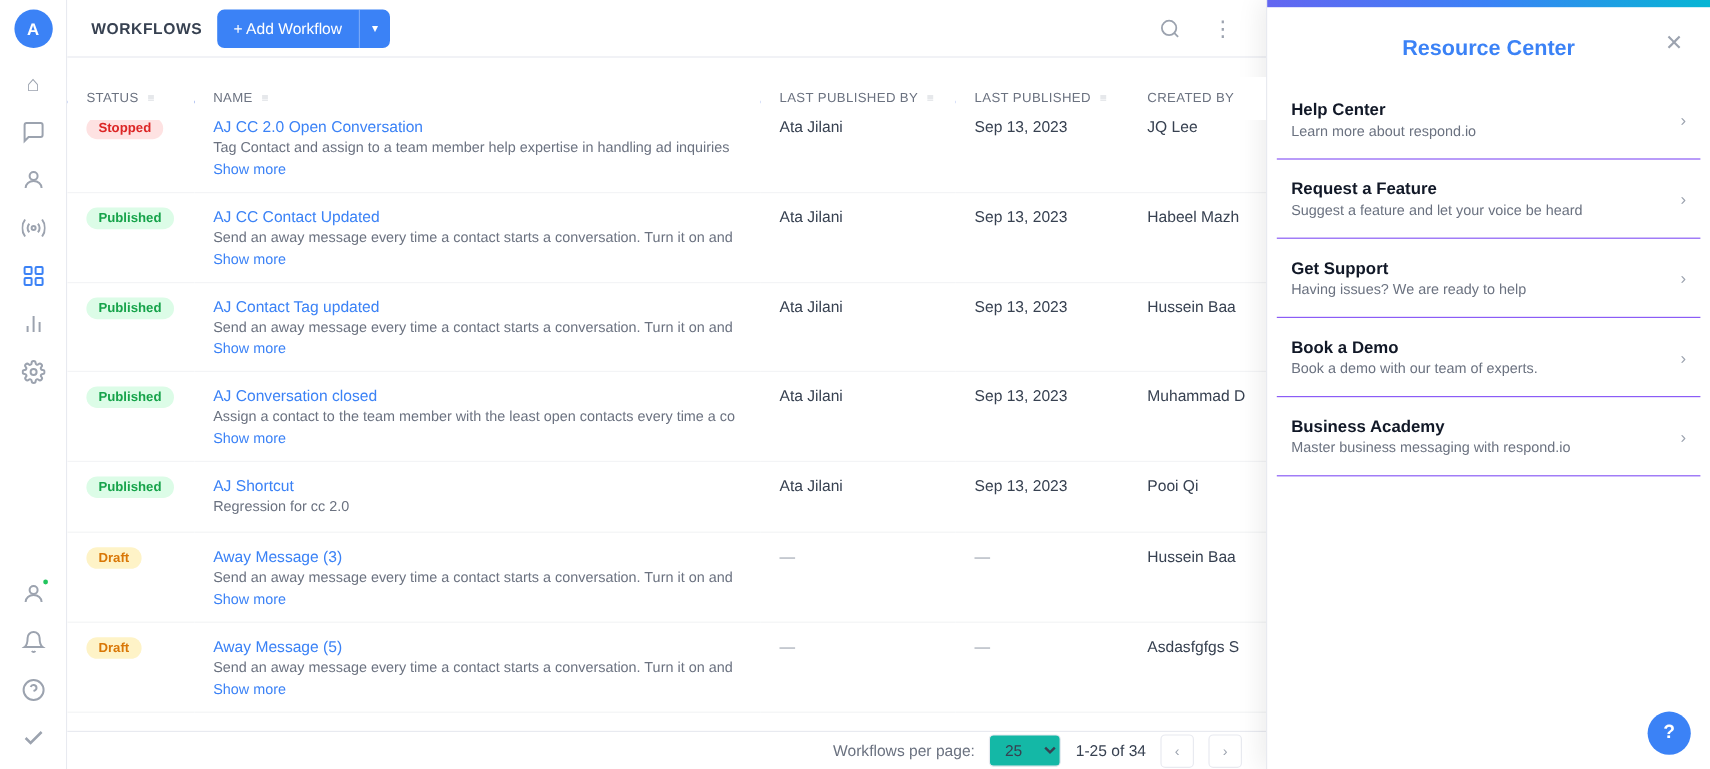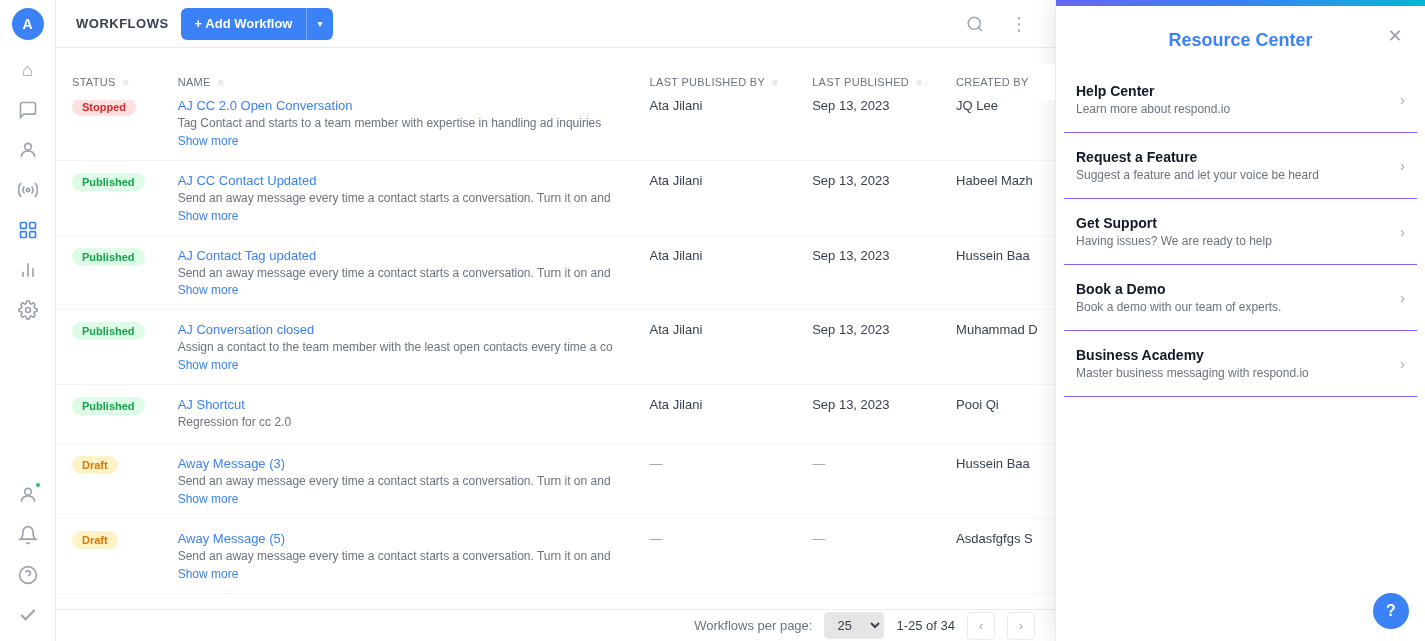--- a/index.html
+++ b/index.html
@@ -60,21 +60,21 @@
     .header-title {
       font-size: 13px; font-weight: 700; color: #374151; letter-spacing: 0.5px;
     }
     .add-workflow-btn {
       display: flex; align-items: center; gap: 0;
       background: #3b82f6; border-radius: 6px; border: none;
       cursor: pointer; height: 32px; overflow: hidden;
     }
     .add-workflow-main {
       display: flex; align-items: center; gap: 6px;
-      padding: 0 14px; color: #fff; font-size: 13px; font-weight: 700;
+      padding: 0 14px; color: #fff; font-size: 13px; font-weight: 400;
     }
     .add-workflow-divider { width: 1px; height: 100%; background: rgba(255,255,255,0.3); }
     .add-workflow-caret {
       padding: 0 10px; color: #fff; font-size: 10px; display: flex; align-items: center;
     }
     .header-spacer { flex: 1; }
     .header-icon-btn {
       width: 32px; height: 32px; border: none; background: none; cursor: pointer;
       display: flex; align-items: center; justify-content: center; color: #9ca3af; font-size: 18px;
     }
@@ -111,21 +111,21 @@
 
     
     .footer {
       height: 32px; border-top: 1px solid #e8eaf0;
       display: flex; align-items: center; justify-content: flex-end;
       padding: 0 20px; gap: 12px; background: #fff; flex-shrink: 0;
     }
     .footer-label { font-size: 13px; color: #6b7280; }
     .footer-select {
       border: 1px solid #e8eaf0; border-radius: 4px; padding: 4px 8px;
-      font-size: 13px; color: #374151; background: #e5e5e5; cursor: pointer;
+      font-size: 13px; color: #374151; background: #14b8a6; cursor: pointer;
     }
     .footer-pages { font-size: 13px; color: #374151; }
     .footer-nav-btn {
       width: 28px; height: 28px; border: 1px solid #e8eaf0; border-radius: 4px;
       background: #fff; cursor: pointer; display: flex; align-items: center; justify-content: center;
       color: #9ca3af; font-size: 12px;
     }
 
     
     .resource-panel {
@@ -284,21 +284,21 @@
           <th>CREATED BY</th>
         </tr>
       </thead>
       <tbody id="table-body">
       <tr>
     <td>
       <span class="status-badge status-stopped">Stopped</span>
     </td>
     <td>
       <div class="workflow-name">AJ CC 2.0 Open Conversation</div>
-      <div class="workflow-desc">Tag Contact and starts to a team member with expertise in handling ad inquiries</div>
+      <div class="workflow-desc">Tag Contact and assign to a team member help expertise in handling ad inquiries</div>
       <div class="show-more">Show more</div>
     </td>
     <td class="td-date ">Ata Jilani</td>
     <td class="td-date ">Sep 13, 2023</td>
     <td class="td-date">JQ Lee</td>
   </tr>
           <tr>
     <td>
       <span class="status-badge status-published">Published</span>
     </td>

